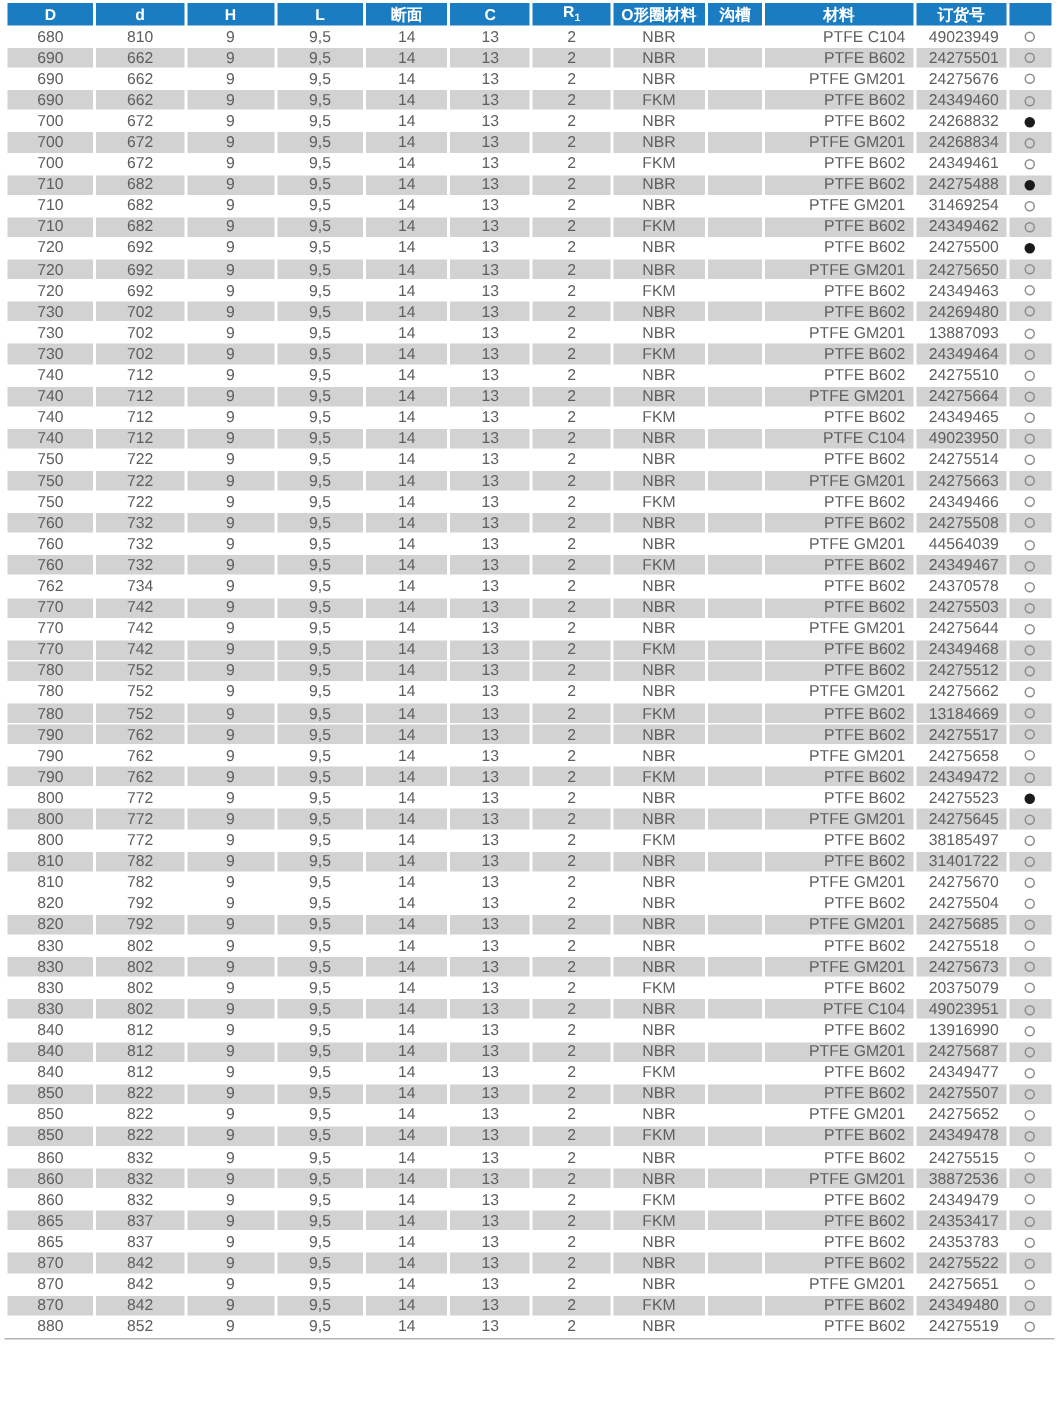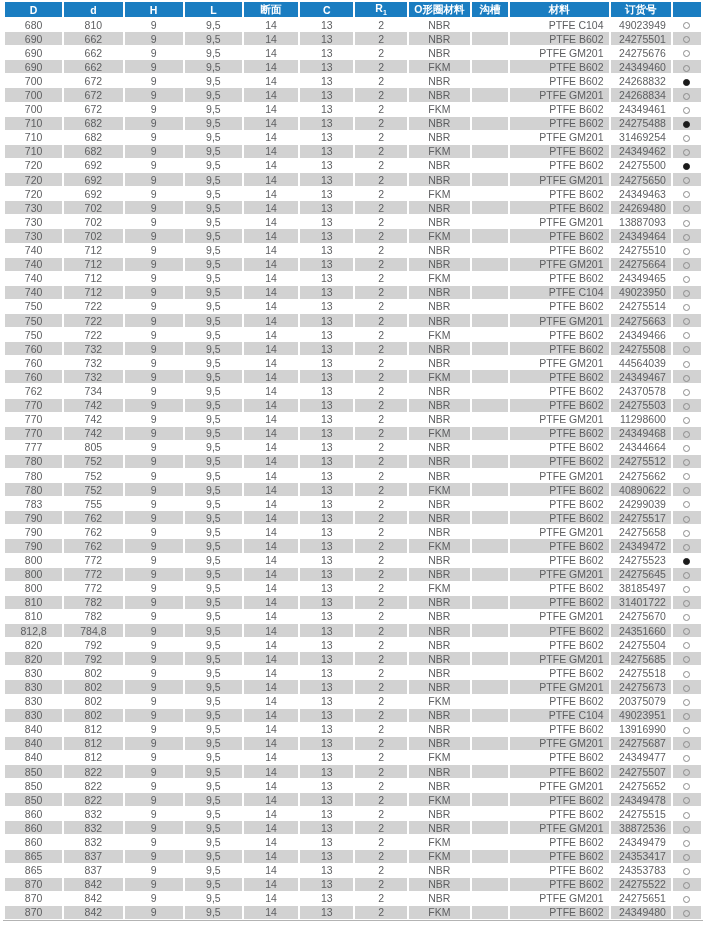--- a/index.html
+++ b/index.html
@@ -481,51 +481,37 @@
           <td class="c0">770</td>
           <td class="c1">742</td>
           <td class="c2">9</td>
           <td class="c3">9,5</td>
           <td class="c4">14</td>
           <td class="c5">13</td>
           <td class="c6">2</td>
           <td class="c7">NBR</td>
           <td class="c8"></td>
           <td class="c9">PTFE GM201</td>
-          <td class="c10">11298600</td>
+          <td class="c10">24275644</td>
           <td class="c11"><span class="dot open"></span></td>
         </tr>
         <tr class="even">
           <td class="c0">770</td>
           <td class="c1">742</td>
           <td class="c2">9</td>
           <td class="c3">9,5</td>
           <td class="c4">14</td>
           <td class="c5">13</td>
           <td class="c6">2</td>
           <td class="c7">FKM</td>
           <td class="c8"></td>
           <td class="c9">PTFE B602</td>
           <td class="c10">24349468</td>
           <td class="c11"><span class="dot open"></span></td>
         </tr>
-        <tr class="odd">
-          <td class="c0">777</td>
-          <td class="c1">805</td>
-          <td class="c2">9</td>
-          <td class="c3">9,5</td>
-          <td class="c4">14</td>
-          <td class="c5">13</td>
-          <td class="c6">2</td>
-          <td class="c7">NBR</td>
-          <td class="c8"></td>
-          <td class="c9">PTFE B602</td>
-          <td class="c10">24344664</td>
-          <td class="c11"><span class="dot open"></span></td>
-        </tr>
         <tr class="even">
           <td class="c0">780</td>
           <td class="c1">752</td>
           <td class="c2">9</td>
           <td class="c3">9,5</td>
           <td class="c4">14</td>
           <td class="c5">13</td>
           <td class="c6">2</td>
           <td class="c7">NBR</td>
           <td class="c8"></td>
@@ -551,35 +537,21 @@
           <td class="c0">780</td>
           <td class="c1">752</td>
           <td class="c2">9</td>
           <td class="c3">9,5</td>
           <td class="c4">14</td>
           <td class="c5">13</td>
           <td class="c6">2</td>
           <td class="c7">FKM</td>
           <td class="c8"></td>
           <td class="c9">PTFE B602</td>
-          <td class="c10">40890622</td>
-          <td class="c11"><span class="dot open"></span></td>
-        </tr>
-        <tr class="odd">
-          <td class="c0">783</td>
-          <td class="c1">755</td>
-          <td class="c2">9</td>
-          <td class="c3">9,5</td>
-          <td class="c4">14</td>
-          <td class="c5">13</td>
-          <td class="c6">2</td>
-          <td class="c7">NBR</td>
-          <td class="c8"></td>
-          <td class="c9">PTFE B602</td>
-          <td class="c10">24299039</td>
+          <td class="c10">13184669</td>
           <td class="c11"><span class="dot open"></span></td>
         </tr>
         <tr class="even">
           <td class="c0">790</td>
           <td class="c1">762</td>
           <td class="c2">9</td>
           <td class="c3">9,5</td>
           <td class="c4">14</td>
           <td class="c5">13</td>
           <td class="c6">2</td>
@@ -680,34 +652,20 @@
           <td class="c3">9,5</td>
           <td class="c4">14</td>
           <td class="c5">13</td>
           <td class="c6">2</td>
           <td class="c7">NBR</td>
           <td class="c8"></td>
           <td class="c9">PTFE GM201</td>
           <td class="c10">24275670</td>
           <td class="c11"><span class="dot open"></span></td>
         </tr>
-        <tr class="even">
-          <td class="c0">812,8</td>
-          <td class="c1">784,8</td>
-          <td class="c2">9</td>
-          <td class="c3">9,5</td>
-          <td class="c4">14</td>
-          <td class="c5">13</td>
-          <td class="c6">2</td>
-          <td class="c7">NBR</td>
-          <td class="c8"></td>
-          <td class="c9">PTFE B602</td>
-          <td class="c10">24351660</td>
-          <td class="c11"><span class="dot open"></span></td>
-        </tr>
         <tr class="odd">
           <td class="c0">820</td>
           <td class="c1">792</td>
           <td class="c2">9</td>
           <td class="c3">9,5</td>
           <td class="c4">14</td>
           <td class="c5">13</td>
           <td class="c6">2</td>
           <td class="c7">NBR</td>
           <td class="c8"></td>
@@ -972,17 +930,31 @@
           <td class="c1">842</td>
           <td class="c2">9</td>
           <td class="c3">9,5</td>
           <td class="c4">14</td>
           <td class="c5">13</td>
           <td class="c6">2</td>
           <td class="c7">FKM</td>
           <td class="c8"></td>
           <td class="c9">PTFE B602</td>
           <td class="c10">24349480</td>
+          <td class="c11"><span class="dot open"></span></td>
+        </tr>
+        <tr class="odd">
+          <td class="c0">880</td>
+          <td class="c1">852</td>
+          <td class="c2">9</td>
+          <td class="c3">9,5</td>
+          <td class="c4">14</td>
+          <td class="c5">13</td>
+          <td class="c6">2</td>
+          <td class="c7">NBR</td>
+          <td class="c8"></td>
+          <td class="c9">PTFE B602</td>
+          <td class="c10">24275519</td>
           <td class="c11"><span class="dot open"></span></td>
         </tr>
       </tbody>
   </table>
 </div>
 
 </body></html>

